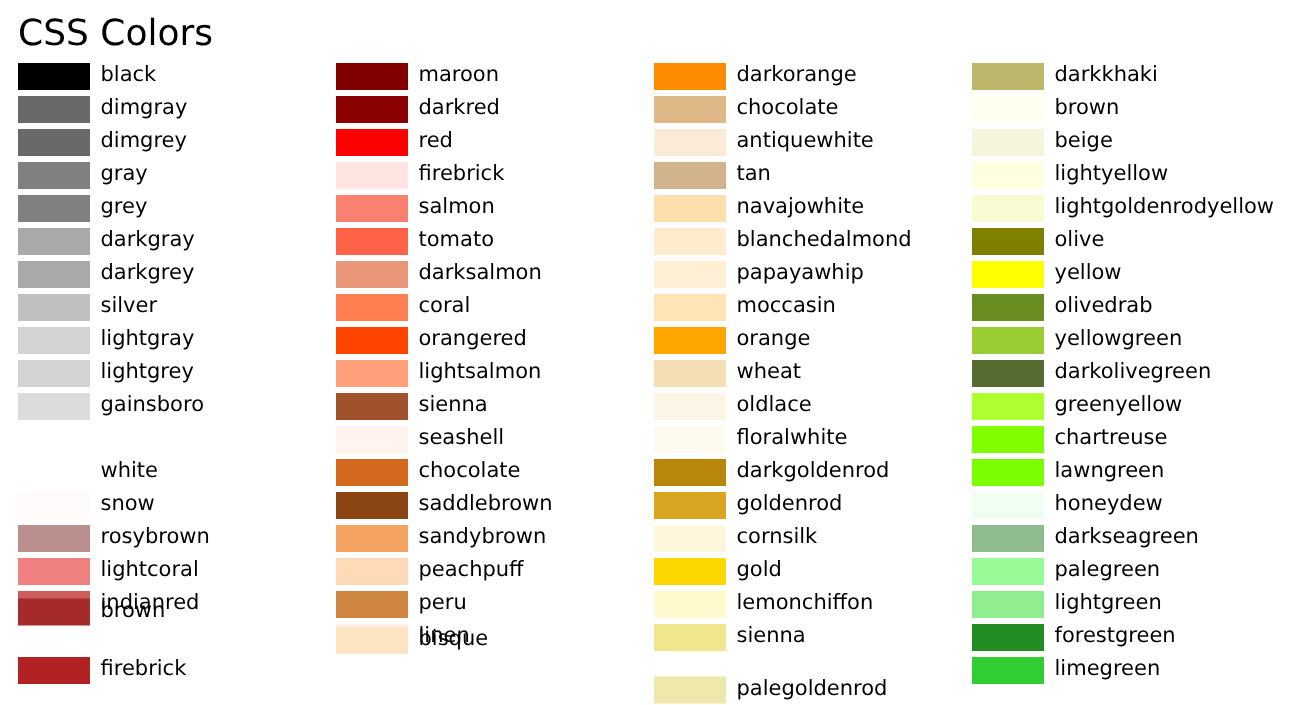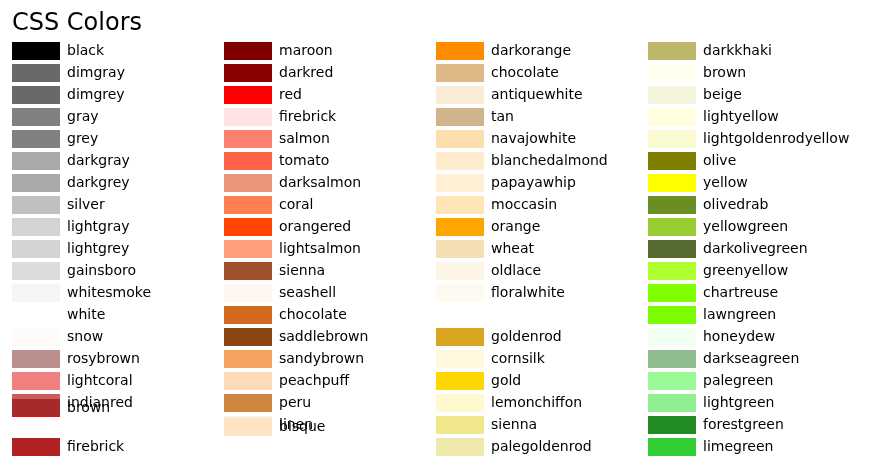--- a/index.html
+++ b/index.html
@@ -109,24 +109,20 @@
           <span class="color-label">lightgray</span>
         </div>
     <div class="color-row" style="top:238px">
           <span class="color-swatch" style="background-color: rgb(211, 211, 211);"></span>
           <span class="color-label">lightgrey</span>
         </div>
     <div class="color-row" style="top:260px">
           <span class="color-swatch" style="background-color: rgb(220, 220, 220);"></span>
           <span class="color-label">gainsboro</span>
         </div>
-    <div class="color-row" style="top:282px">
-          <span class="color-swatch" style="background-color: rgb(245, 245, 245);"></span>
-          <span class="color-label">whitesmoke</span>
-        </div>
     <div class="color-row" style="top:304px">
           <span class="color-swatch" style="background-color: rgb(255, 255, 255);"></span>
           <span class="color-label">white</span>
         </div>
     <div class="color-row" style="top:326px">
           <span class="color-swatch" style="background-color: rgb(255, 250, 250);"></span>
           <span class="color-label">snow</span>
         </div>
     <div class="color-row" style="top:348px">
           <span class="color-swatch" style="background-color: rgb(188, 143, 143);"></span>
@@ -269,41 +265,45 @@
           <span class="color-label">wheat</span>
         </div>
     <div class="color-row" style="top:260px">
           <span class="color-swatch" style="background-color: rgb(253, 245, 230);"></span>
           <span class="color-label">oldlace</span>
         </div>
     <div class="color-row" style="top:282px">
           <span class="color-swatch" style="background-color: rgb(255, 250, 240);"></span>
           <span class="color-label">floralwhite</span>
         </div>
+    <div class="color-row" style="top:304px">
+          <span class="color-swatch" style="background-color: rgb(184, 134, 11);"></span>
+          <span class="color-label">darkgoldenrod</span>
+        </div>
     <div class="color-row" style="top:326px">
           <span class="color-swatch" style="background-color: rgb(218, 165, 32);"></span>
           <span class="color-label">goldenrod</span>
         </div>
     <div class="color-row" style="top:348px">
           <span class="color-swatch" style="background-color: rgb(255, 248, 220);"></span>
           <span class="color-label">cornsilk</span>
         </div>
     <div class="color-row" style="top:370px">
           <span class="color-swatch" style="background-color: rgb(255, 215, 0);"></span>
           <span class="color-label">gold</span>
         </div>
     <div class="color-row" style="top:392px">
           <span class="color-swatch" style="background-color: rgb(255, 250, 205);"></span>
           <span class="color-label">lemonchiffon</span>
         </div>
     <div class="color-row" style="top:414px">
           <span class="color-swatch" style="background-color: rgb(240, 230, 140);"></span>
           <span class="color-label">sienna</span>
         </div>
-    <div class="color-row" style="top:436px">
+    <div class="color-row" style="top:449px">
           <span class="color-swatch" style="background-color: rgb(238, 232, 170);"></span>
           <span class="color-label">palegoldenrod</span>
         </div>
    </div>
    <div class="color-column" style="left:648px">
     <div class="color-row" style="top:40px">
           <span class="color-swatch" style="background-color: rgb(189, 183, 107);"></span>
           <span class="color-label">darkkhaki</span>
         </div>
     <div class="color-row" style="top:62px">

